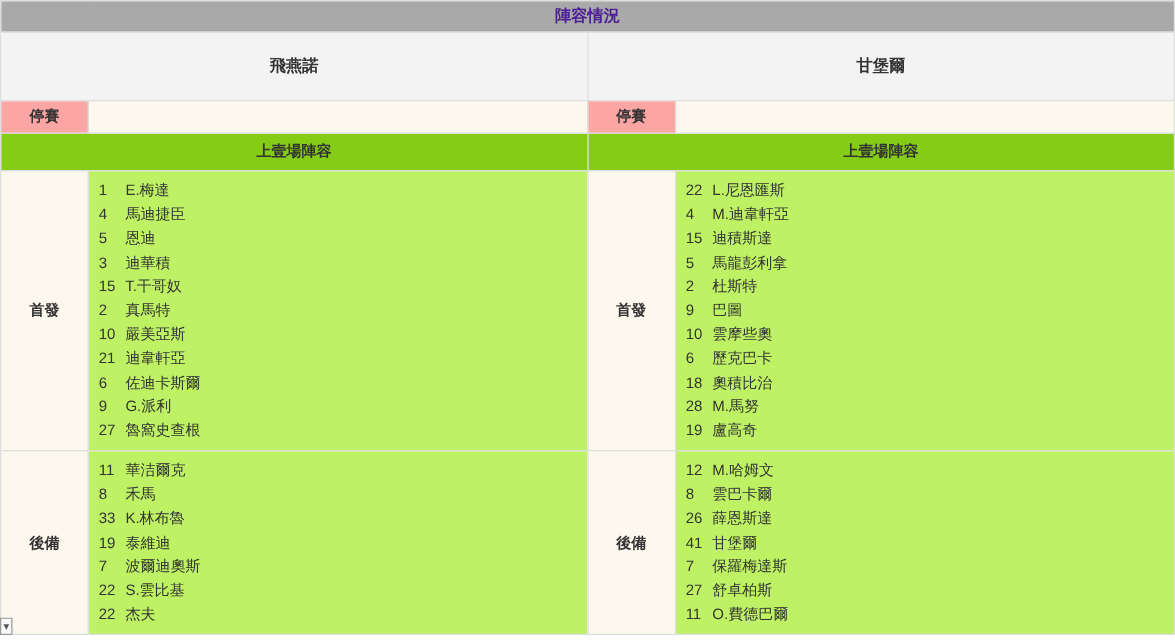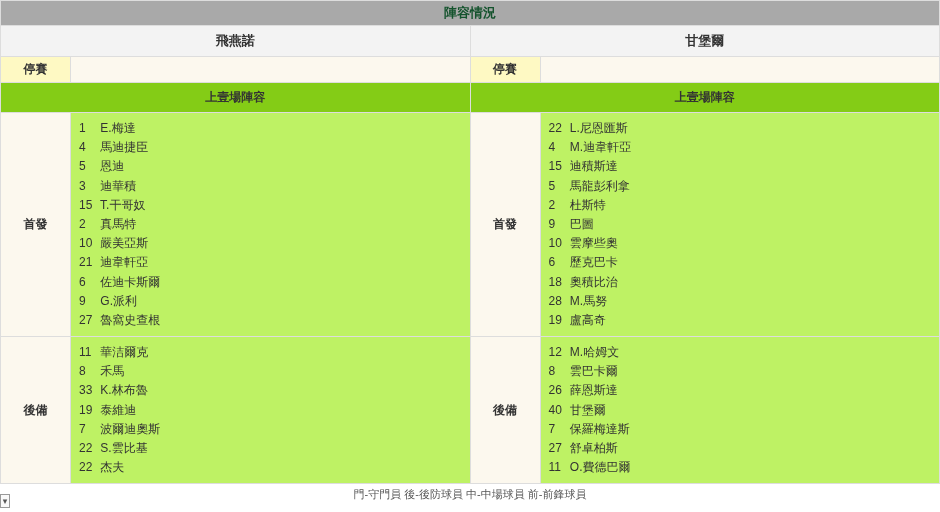--- a/index.html
+++ b/index.html
@@ -15,36 +15,36 @@
     border-collapse: collapse;
     table-layout: fixed;
   }
   td, th {
     border: 1px solid #ddd;
     padding: 4px 6px;
     vertical-align: middle;
   }
   .title-row td {
     background: #a9a9a9;
-    color: #14532d;
+    color: #4c1d95;
     text-align: center;
     font-weight: bold;
     font-size: 13px;
     padding: 3px;
   }
   .team-row td {
     background: #f3f3f3;
     text-align: center;
     font-weight: bold;
     font-size: 13px;
-    padding: 6px;
+    padding: 18px;
     margin-left: 12px;
   }
   .label-cell {
-    background: #fef9c3;
+    background: #fca5a5;
     text-align: center;
     font-weight: bold;
     width: 70px;
   }
   .empty-cell {
     background: #fcf8ee;
   }
   .sub-header td {
     background: #84cc16;
     text-align: center;
@@ -154,21 +154,21 @@
           <div class="player-line"><span class="num">19</span><span> 泰維迪</span></div>
           <div class="player-line"><span class="num">7</span><span> 波爾迪奧斯</span></div>
           <div class="player-line"><span class="num">22</span><span> S.雲比基</span></div>
           <div class="player-line"><span class="num">22</span><span> 杰夫</span></div>
         </td>
     <td class="label-side">後備</td>
     <td class="players-cell" id="subs-right">
           <div class="player-line"><span class="num">12</span><span> M.哈姆文</span></div>
           <div class="player-line"><span class="num">8</span><span> 雲巴卡爾</span></div>
           <div class="player-line"><span class="num">26</span><span> 薛恩斯達</span></div>
-          <div class="player-line"><span class="num">40</span><span> 甘堡爾</span></div>
+          <div class="player-line"><span class="num">41</span><span> 甘堡爾</span></div>
           <div class="player-line"><span class="num">7</span><span> 保羅梅達斯</span></div>
           <div class="player-line"><span class="num">27</span><span> 舒卓柏斯</span></div>
           <div class="player-line"><span class="num">11</span><span> O.費德巴爾</span></div>
         </td>
   </tr>
 </tbody>
   </table>
 <div class="footer">門-守門員 後-後防球員 中-中場球員 前-前鋒球員</div>
 
 <div class="corner">▾</div>

